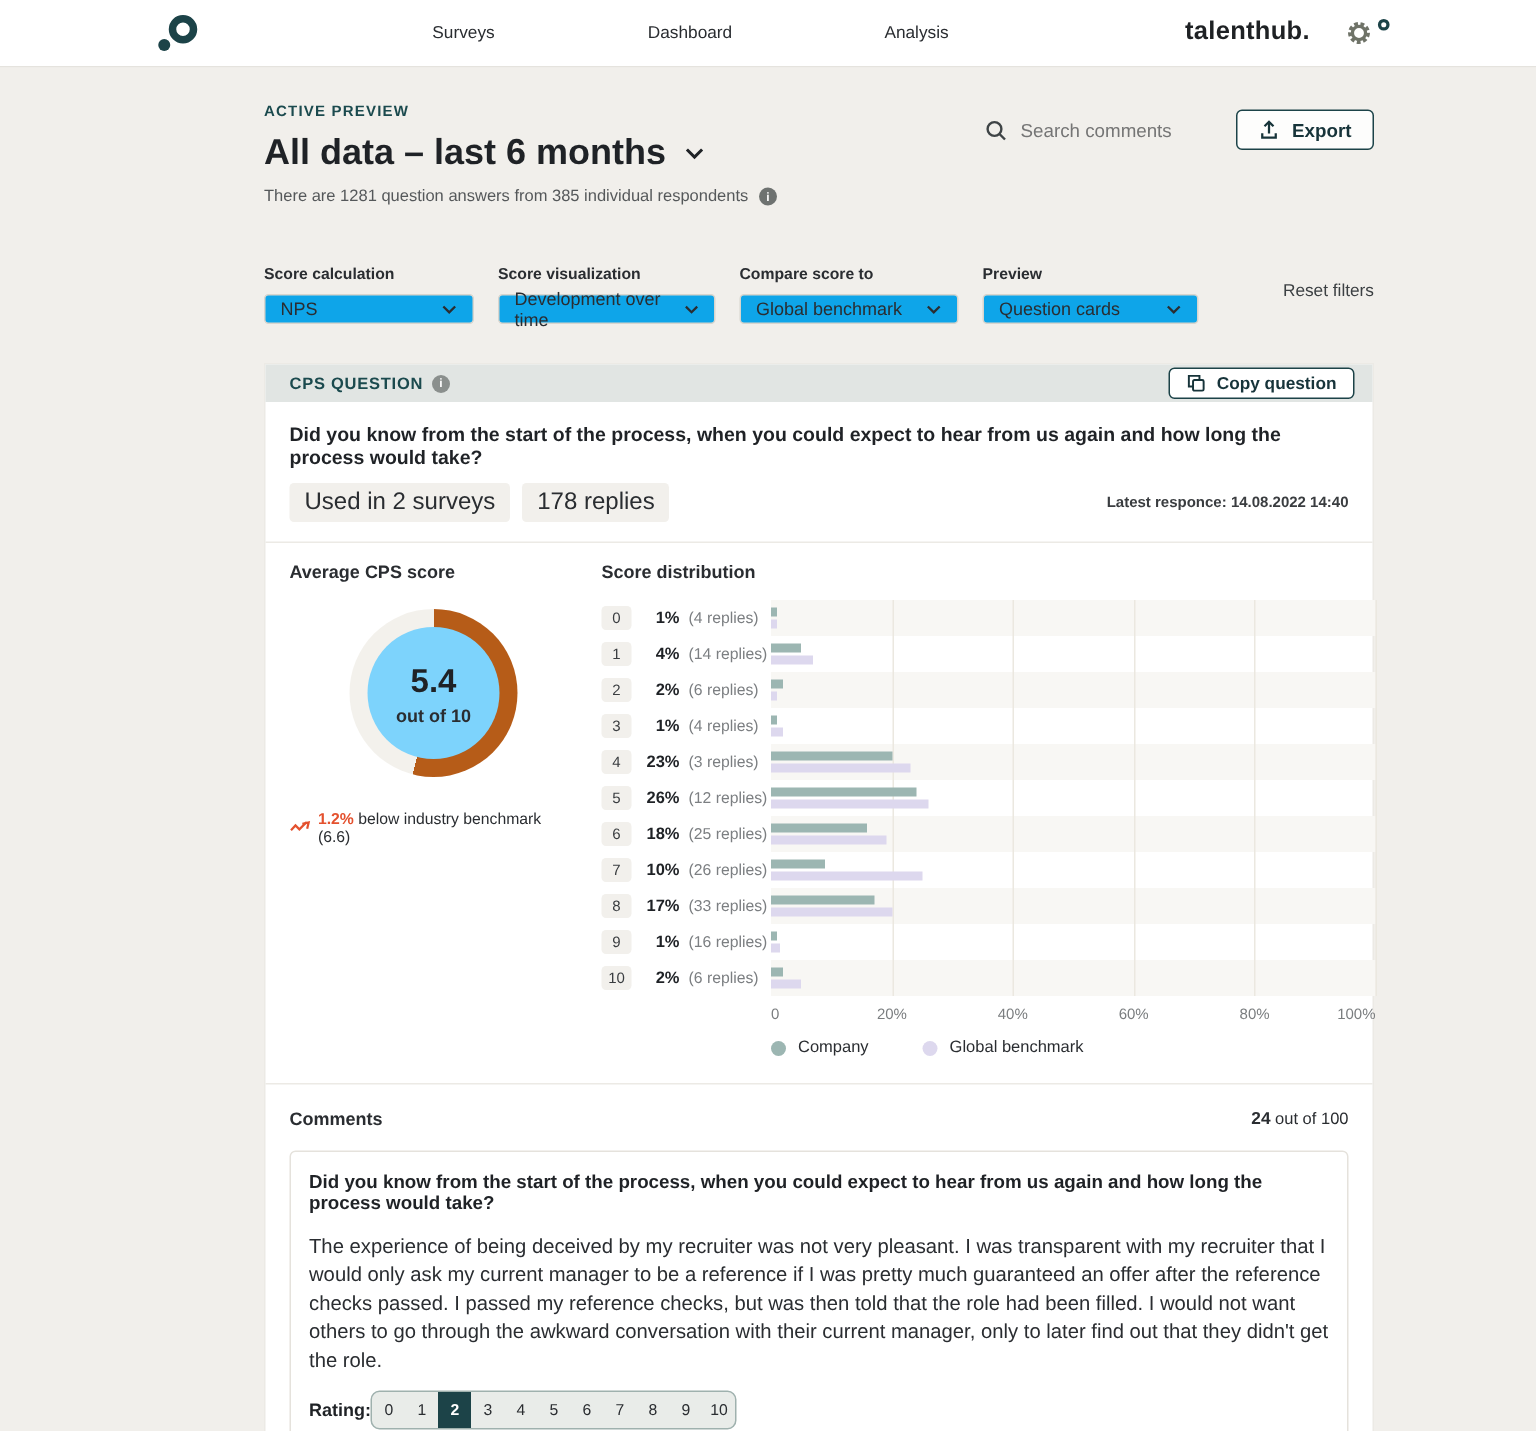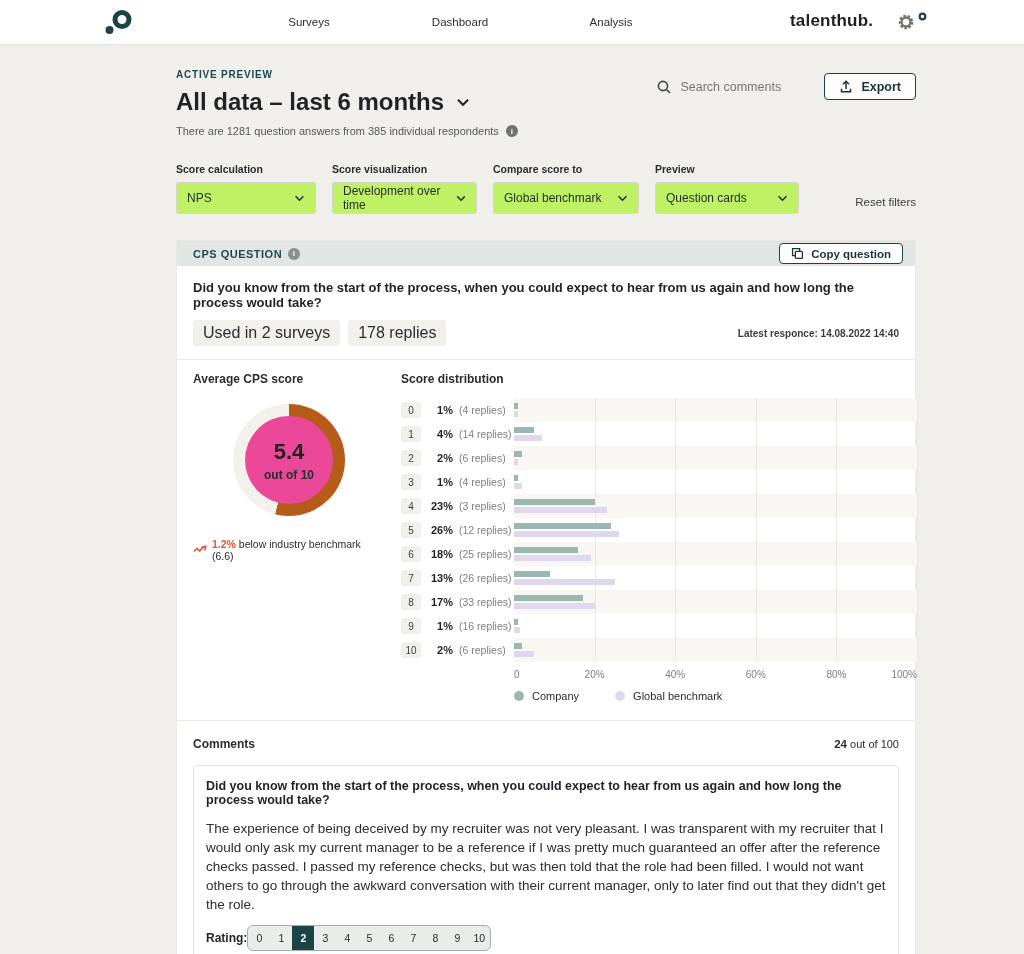--- a/index.html
+++ b/index.html
@@ -21,23 +21,23 @@
   .eyebrow { font-size:10px; font-weight:bold; letter-spacing:.8px; color:#1b4a4e; }
   .page-title { margin-top:8px; font-size:24px; font-weight:bold; color:#1f2226; display:flex; align-items:center; gap:12px; cursor:pointer; }
   .page-sub { margin-top:9px; font-size:11px; color:#55585a; display:flex; align-items:center; gap:7px; }
   .info-i { display:inline-flex; width:12px; height:12px; border-radius:50%; background:#6e7270; color:#fff; font-size:8px; font-weight:bold; align-items:center; justify-content:center; font-style:normal; }
   .head-actions { display:flex; align-items:center; gap:26px; margin-top:4px; }
   .searchbox { display:flex; align-items:center; gap:8px; }
   .searchbox input { border:none; outline:none; background:transparent; font-size:12.5px; color:#14532d; width:118px; font-family:inherit; }
   .btn-outline { display:inline-flex; align-items:center; gap:8px; background:#fdfdfc; border:1.5px solid #1c4348; border-radius:4px; padding:5px 14px; font-size:12.5px; font-weight:bold; color:#17343a; cursor:pointer; }
 
   
-  .filters { display:flex; gap:16px; margin-top:26px; align-items:flex-end; }
+  .filters { display:flex; gap:16px; margin-top:40px; align-items:center; }
   .filter .flabel { font-size:10.5px; font-weight:bold; color:#2a2d31; margin-bottom:7px; }
-  .selectbox { background:#bef264; border:1px solid #d8d5ce; border-radius:3px; height:32px; display:flex; align-items:center; justify-content:space-between; padding:0 10px; font-size:12px; color:#2a2d31; cursor:pointer; }
+  .selectbox { background:#0ea5e9; border:1px solid #d8d5ce; border-radius:3px; height:20px; display:flex; align-items:center; justify-content:space-between; padding:0 10px; font-size:12px; color:#2a2d31; cursor:pointer; }
   .selectbox svg { color:#2a2d31; }
   .reset { margin-left:auto; margin-bottom:6px; font-size:11.5px; color:#3c4043; cursor:pointer; }
 
   
   .card { background:#fff; margin-top:26px; border:1px solid #eceae5; border-bottom:none; }
   .card-head { background:#e1e5e3; height:25px; display:flex; align-items:center; justify-content:space-between; padding:0 12px 0 16px; }
   .card-head .chlabel { font-size:11px; font-weight:bold; letter-spacing:.5px; color:#1b4a4e; display:flex; align-items:center; gap:6px; }
   .btn-copy { display:inline-flex; align-items:center; gap:7px; background:#fff; border:1.5px solid #1c4348; border-radius:4px; padding:3px 11px; font-size:11.5px; font-weight:bold; color:#17343a; cursor:pointer; }
 
   .q-section { padding:14px 16px 13px 16px; }
@@ -47,21 +47,21 @@
   .latest { margin-left:auto; font-size:10px; font-weight:bold; color:#3a3d40;padding-left:46px; }
 
   .divider { border-top:1px solid #eceae5; }
 
   
   .charts { display:flex; padding:12px 16px 12px 16px; }
   .sec-title { font-size:12px; font-weight:bold; color:#2a2d31; }
   .donut-col { width:192px; flex:none; }
   .donut-wrap { width:112px; height:112px; position:relative; margin:18px auto 0 auto; }
   .donut { width:112px; height:112px; border-radius:50%; }
-  .donut-hole { position:absolute; left:12px; top:12px; width:88px; height:88px; background:#ec4899; border-radius:50%; display:flex; flex-direction:column; align-items:center; justify-content:center; }
+  .donut-hole { position:absolute; left:12px; top:12px; width:88px; height:88px; background:#7dd3fc; border-radius:50%; display:flex; flex-direction:column; align-items:center; justify-content:center; }
   .donut-val { font-size:22px; font-weight:bold; color:#1f2226; }
   .donut-sub { font-size:12px; font-weight:bold; color:#2a2d31; margin-top:3px; }
   .bench-line { margin-top:22px; font-size:10.5px; color:#2a2d31; display:flex; align-items:center; gap:5px; }
   .bench-line b { color:#e4512e; }
 
   .dist-col { flex:1; margin-left:16px; }
   .dist-body { display:flex; margin-top:12px; }
   .dist-labels { width:113px; flex:none; }
   .dist-lrow { height:24px; display:flex; align-items:center; }
   .chip { width:20px; height:16px; border-radius:3px; background:#f2f0ec; font-size:10px; color:#3a3d40; display:flex; align-items:center; justify-content:center; }
@@ -69,21 +69,21 @@
   .rrep { margin-left:6px; font-size:10.5px; color:#7c7f82; white-space:nowrap; }
   .plot { flex:1; position:relative; height:264px; }
   .stripe { position:absolute; left:0; right:0; height:24px; background:#f8f7f4; }
   .gridline { position:absolute; top:0; bottom:0; width:1px; background:#ebe8e0; }
   .hbar { position:absolute; height:6px; left:0; }
   .xaxis { position:relative; height:20px; margin-top:4px; }
   .xtick { position:absolute; top:3px; font-size:10px; color:#7a7d7f; transform:translateX(-50%); }
   .xtick.first { transform:none; }
   .xtick.last { transform:translateX(-100%);text-align:center; }
   .legend { display:flex; gap:36px; margin-top:4px; padding-bottom:6px; }
-  .legend-item { display:flex; align-items:center; gap:8px; font-size:11px; color:#2a2d31; }
+  .legend-item { display:flex; align-items:flex-end; gap:8px; font-size:11px; color:#2a2d31; }
   .legend-dot { width:10px; height:10px; border-radius:50%; }
 
   
   .comments-head { display:flex; justify-content:space-between; align-items:center; padding:16px 16px 12px 16px; }
   .c-count { font-size:11px; color:#2a2d31; }
   .c-count b { font-size:11.5px; }
   .comment-card { margin:2px 16px 16px 16px; border:1px solid #e5e2dc; border-radius:4px; }
   .cc-inner { padding:13px 12px 10px 12px; }
   .cc-question { font-size:12.5px; font-weight:bold; color:#1f2226; }
   .cc-body { margin-top:12px; font-size:13.5px; line-height:19px; color:#2a2d31; }
@@ -278,21 +278,21 @@
                 <span class="rpct">26%</span>
                 <span class="rrep">(12 replies)</span>
               </div>
               <div class="dist-lrow">
                 <span class="chip">6</span>
                 <span class="rpct">18%</span>
                 <span class="rrep">(25 replies)</span>
               </div>
               <div class="dist-lrow">
                 <span class="chip">7</span>
-                <span class="rpct">13%</span>
+                <span class="rpct">10%</span>
                 <span class="rrep">(26 replies)</span>
               </div>
               <div class="dist-lrow">
                 <span class="chip">8</span>
                 <span class="rpct">17%</span>
                 <span class="rrep">(33 replies)</span>
               </div>
               <div class="dist-lrow">
                 <span class="chip">9</span>
                 <span class="rpct">1%</span>

